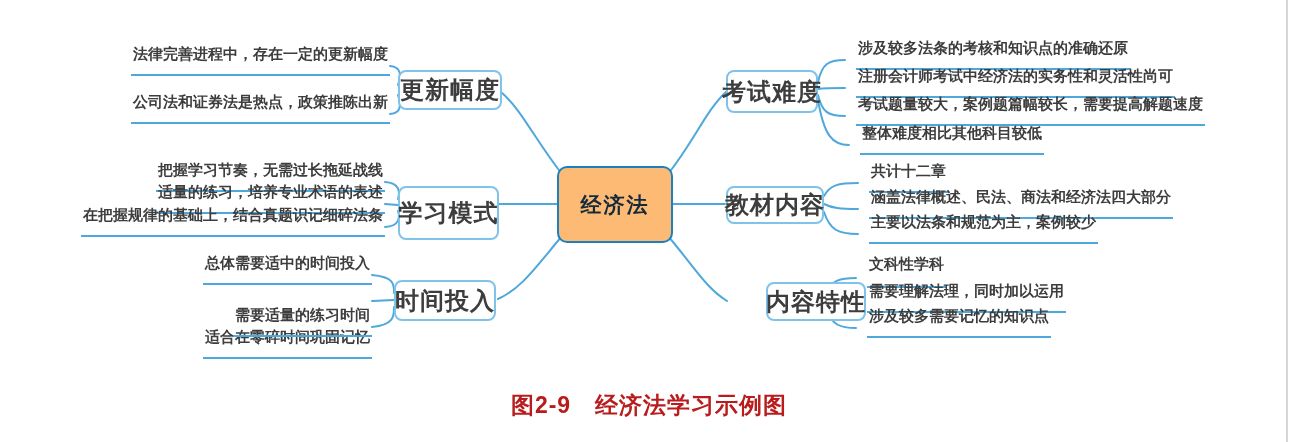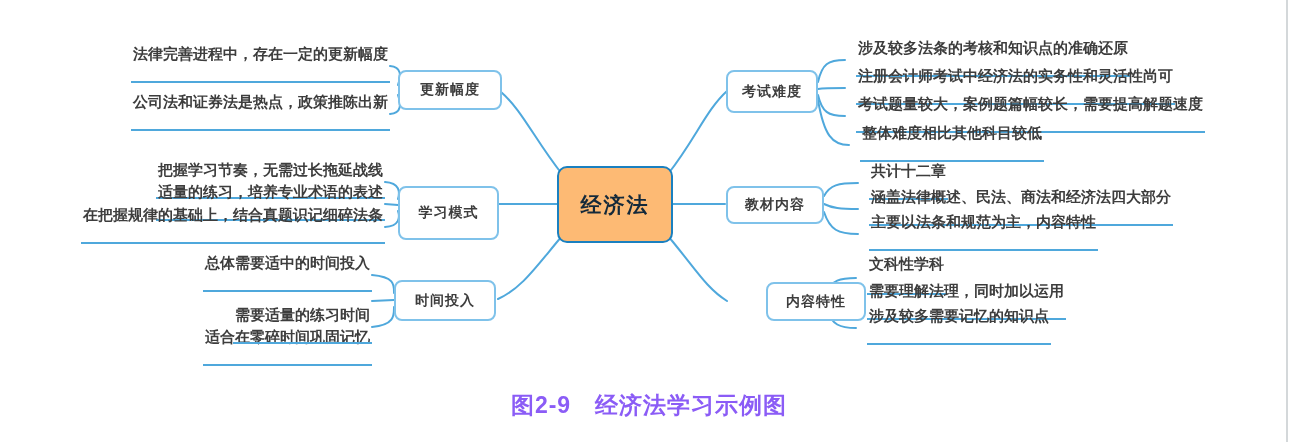--- a/index.html
+++ b/index.html
@@ -41,51 +41,51 @@
     background: #ffffff;
     border: 2px solid #7fc2ea;
     border-radius: 8px;
     box-sizing: border-box;
     display: flex;
     align-items: center;
     justify-content: center;
     z-index: 3;
   }
   .branch .label {
-    font-size: 14px;
+    font-size: 24px;
     font-weight: bold;
     color: #3d3d3d;
     letter-spacing: 1px;
     white-space: nowrap;
   }
   .leaf {
     position: absolute;
     z-index: 2;
     white-space: nowrap;
   }
   .leaf.left { text-align: right; }
   .leaf.right { text-align: left; margin-left: 12px; }
   .leaf-text {
     display: inline-block;
     font-size: 15px;
     font-weight: 600;
     line-height: 20px;
     color: #3d3d3d;
     border-bottom: 2px solid #4fa8dc;
-    padding: 0 2px 17px 2px;
+    padding: 0 2px 10px 2px;
     white-space: nowrap;
   }
   .caption {
     position: absolute;
     left: 0; top: 390px;
     width: 1298px;
     text-align: center;
     font-size: 23px;
     font-weight: bold;
-    color: #8b5cf6;
+    color: #b91c1c;
     letter-spacing: 1px;
     z-index: 2;
     white-space: pre;
   }
   .page-edge {
     position: absolute;
     left: 1286px; top: 0;
     width: 2px; height: 442px;
     background: #d4d8da;
     z-index: 0;
@@ -196,21 +196,21 @@
     <span class="leaf-text">整体难度相比其他科目较低</span>
   </div>
 
   <div class="leaf right" style="left:857px; top:161px;">
     <span class="leaf-text">共计十二章</span>
   </div>
   <div class="leaf right" style="left:857px; top:187px;">
     <span class="leaf-text">涵盖法律概述、民法、商法和经济法四大部分</span>
   </div>
   <div class="leaf right" style="left:857px; top:212px;">
-    <span class="leaf-text">主要以法条和规范为主，内容特性</span>
+    <span class="leaf-text">主要以法条和规范为主，案例较少</span>
   </div>
 
   <div class="leaf right" style="left:855px; top:256px;font-family:Liberation Mono, monospace;">
     <span class="leaf-text">文科性学科</span>
   </div>
   <div class="leaf right" style="left:855px; top:281px;">
     <span class="leaf-text">需要理解法理，同时加以运用</span>
   </div>
   <div class="leaf right" style="left:855px; top:306px;">
     <span class="leaf-text">涉及较多需要记忆的知识点</span>

